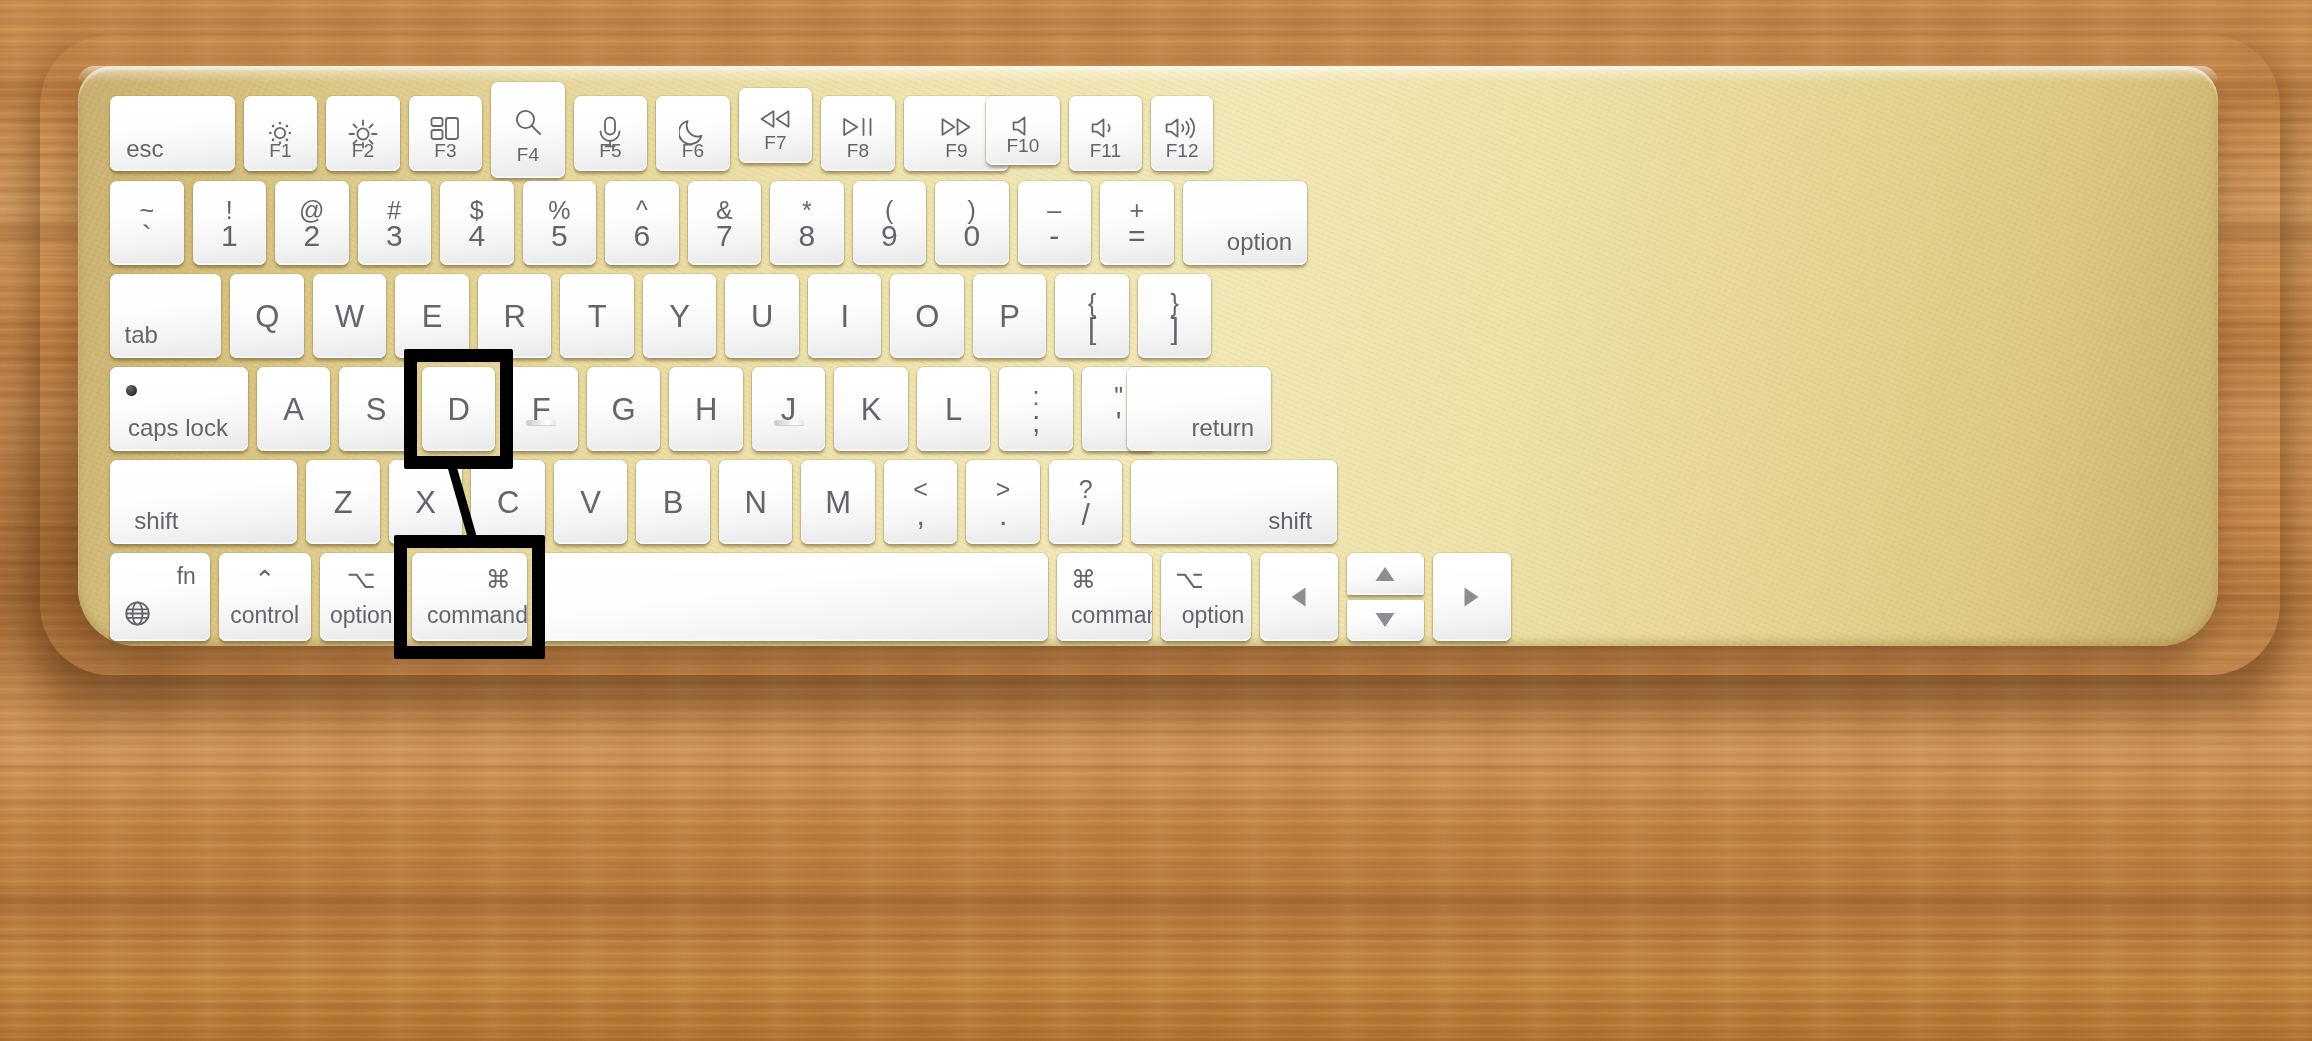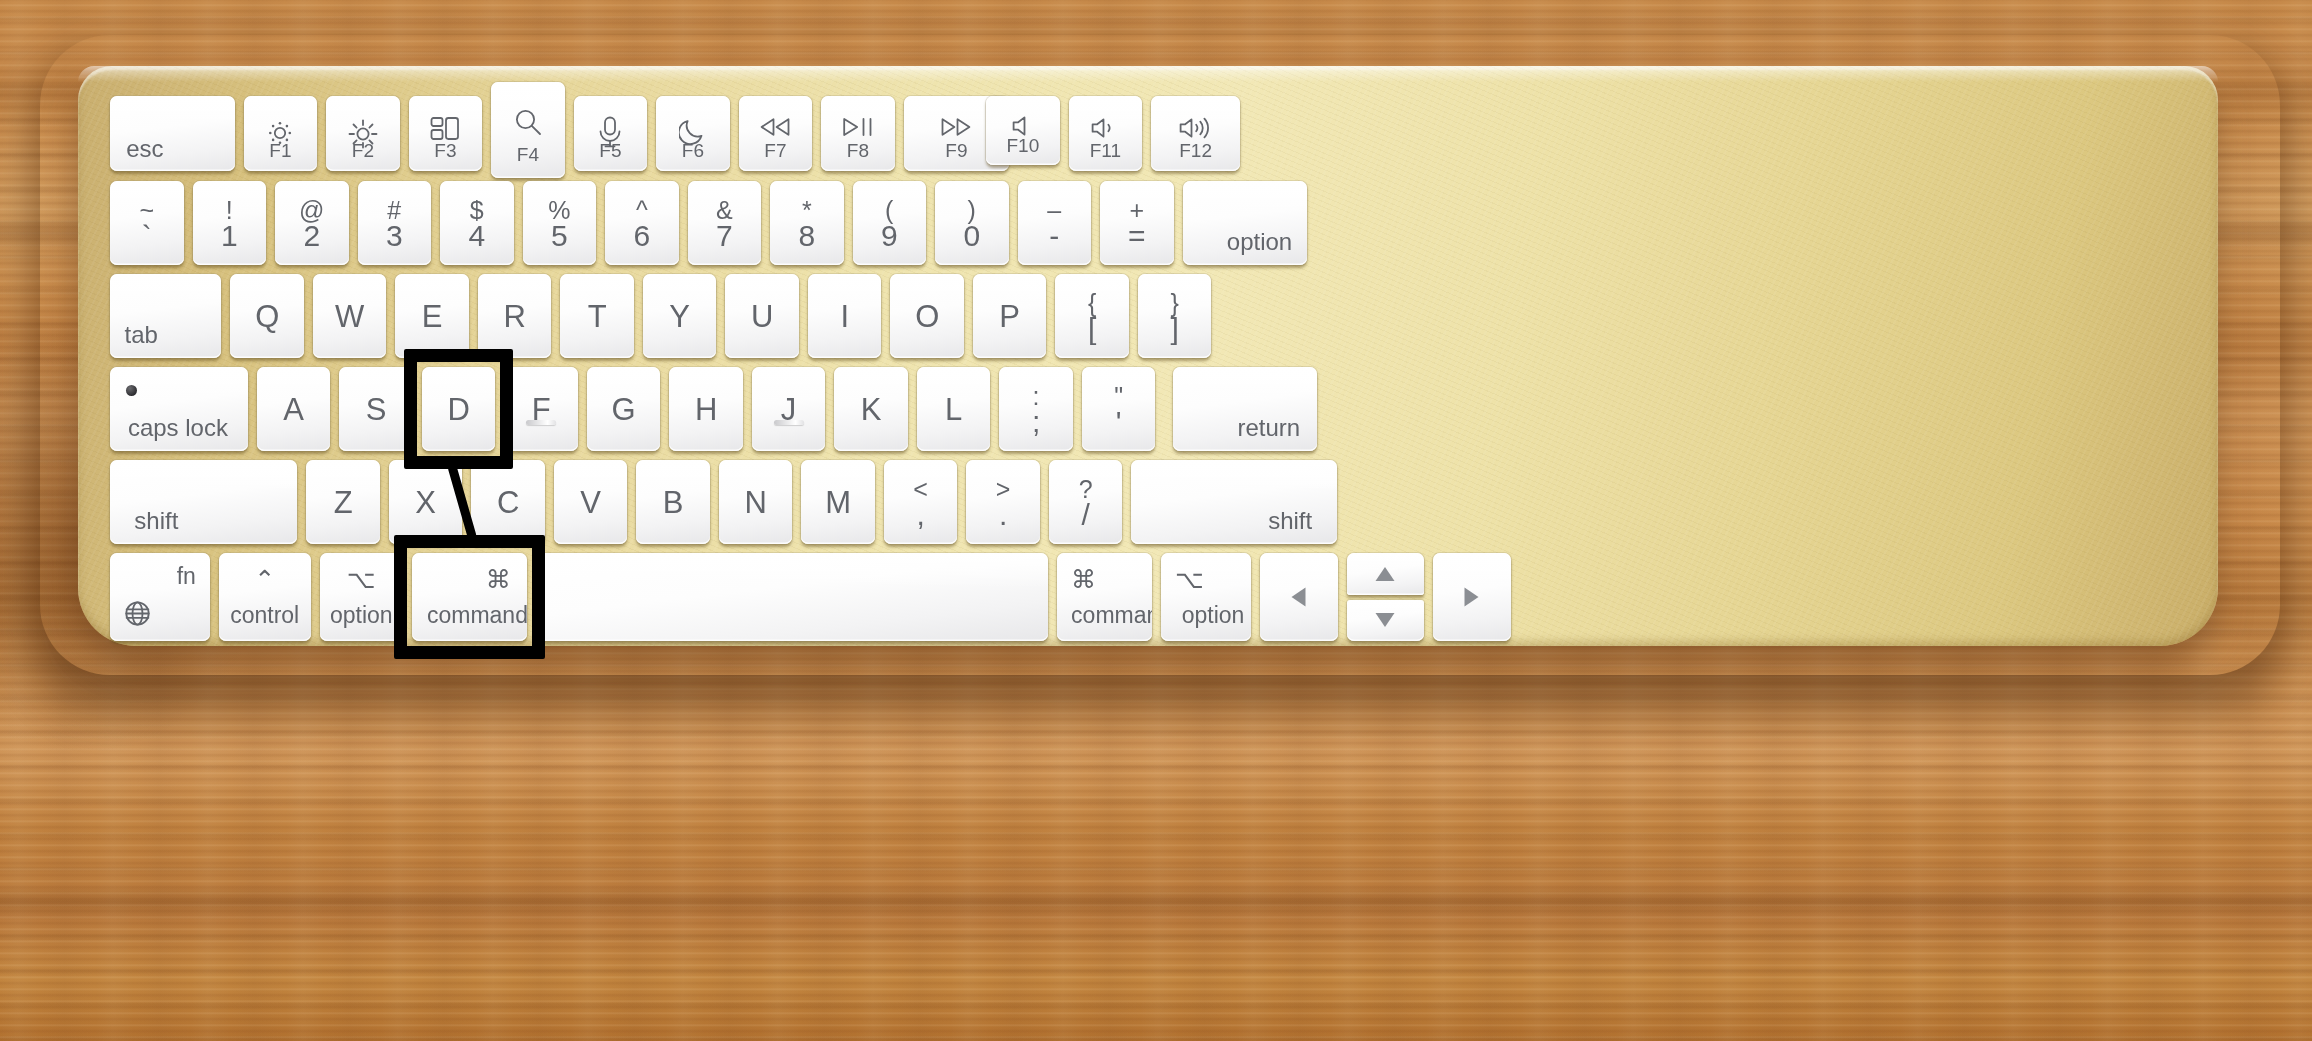--- a/index.html
+++ b/index.html
@@ -246,21 +246,21 @@
       </div>
       <div class="key" style="left: 578.15px; top: 30px; width: 73.5px; height: 75px;">
         <div class="cap"></div>
         <div class="ic lab c-icon">
           <svg width="28" height="30" viewBox="0 0 28 30" fill="none" stroke="#63666c" stroke-width="1.8" stroke-linecap="round" stroke-linejoin="round">
             <path d="M22.5 19.8A11 11 0 0 1 8.6 5.2a11.6 11.6 0 1 0 13.9 14.6z"></path>
           </svg>
         </div>
         <div class="lab c-fnlab sz-fn">F6</div>
       </div>
-      <div class="key" style="left: 660.65px; top: 30px; width: 73.5px; height: 75px;">
+      <div class="key" style="left: 660.65px; top: 22px; width: 73.5px; height: 75px;">
         <div class="cap"></div>
         <div class="ic lab c-icon">
           <svg width="36" height="22" viewBox="0 0 36 22" fill="none" stroke="#63666c" stroke-width="1.8" stroke-linecap="round" stroke-linejoin="round">
             <path d="M16.5 3.2v15.6L4.6 11z"></path>
             <path d="M31.5 3.2v15.6L19.6 11z"></path>
           </svg>
         </div>
         <div class="lab c-fnlab sz-fn">F7</div>
       </div>
       <div class="key" style="left: 743.15px; top: 30px; width: 73.5px; height: 75px;">
@@ -296,21 +296,21 @@
       <div class="key" style="left: 990.65px; top: 30px; width: 73.5px; height: 75px;">
         <div class="cap"></div>
         <div class="ic lab c-icon">
           <svg width="30" height="24" viewBox="0 0 30 24" fill="none" stroke="#63666c" stroke-width="1.8" stroke-linecap="round" stroke-linejoin="round">
             <path d="M13.5 3.4 7.2 8.3H2.6v7.4h4.6l6.3 4.9z"></path>
             <path d="M18.4 8.8a5.2 5.2 0 0 1 0 6.4"></path>
           </svg>
         </div>
         <div class="lab c-fnlab sz-fn">F11</div>
       </div>
-      <div class="key" style="left: 1073.15px; top: 30px; width: 89px; height: 75px;">
+      <div class="key" style="left: 1073.15px; top: 30px; width: 62px; height: 75px;">
         <div class="cap"></div>
         <div class="ic lab c-icon">
           <svg width="36" height="24" viewBox="0 0 36 24" fill="none" stroke="#63666c" stroke-width="1.8" stroke-linecap="round" stroke-linejoin="round">
             <path d="M13.5 3.4 7.2 8.3H2.6v7.4h4.6l6.3 4.9z"></path>
             <path d="M18.2 8.8a5.2 5.2 0 0 1 0 6.4"></path>
             <path d="M22.3 5.6a9.6 9.6 0 0 1 0 12.8"></path>
             <path d="M26.4 2.6a13.9 13.9 0 0 1 0 18.8"></path>
           </svg>
         </div>
         <div class="lab c-fnlab sz-fn">F12</div>
@@ -484,21 +484,21 @@
       <div class="key" style="left: 921.35px; top: 301px; width: 73.5px; height: 84px;">
         <div class="cap"></div>
         <div class="lab c-upper sz-sym">:</div>
         <div class="lab c-lower sz-num">;</div>
       </div>
       <div class="key" style="left: 1003.85px; top: 301px; width: 73.5px; height: 84px;">
         <div class="cap"></div>
         <div class="lab c-upper sz-sym">"</div>
         <div class="lab c-lower sz-num">'</div>
       </div>
-      <div class="key" style="left: 1095px; top: 301px; width: 144.45px; height: 84px;">
+      <div class="key" style="left: 1049px; top: 301px; width: 144.45px; height: 84px;">
         <div class="cap"></div>
         <div class="lab c-br sz-word">return</div>
       </div>
       <div class="key" style="left: 32px; top: 394px; width: 187.35px; height: 84px;">
         <div class="cap"></div>
         <div class="lab c-bl sz-word">shift</div>
       </div>
       <div class="key" style="left: 228.35px; top: 394px; width: 73.5px; height: 84px;">
         <div class="cap"></div>
         <div class="lab c-mid sz-letter">Z</div>

